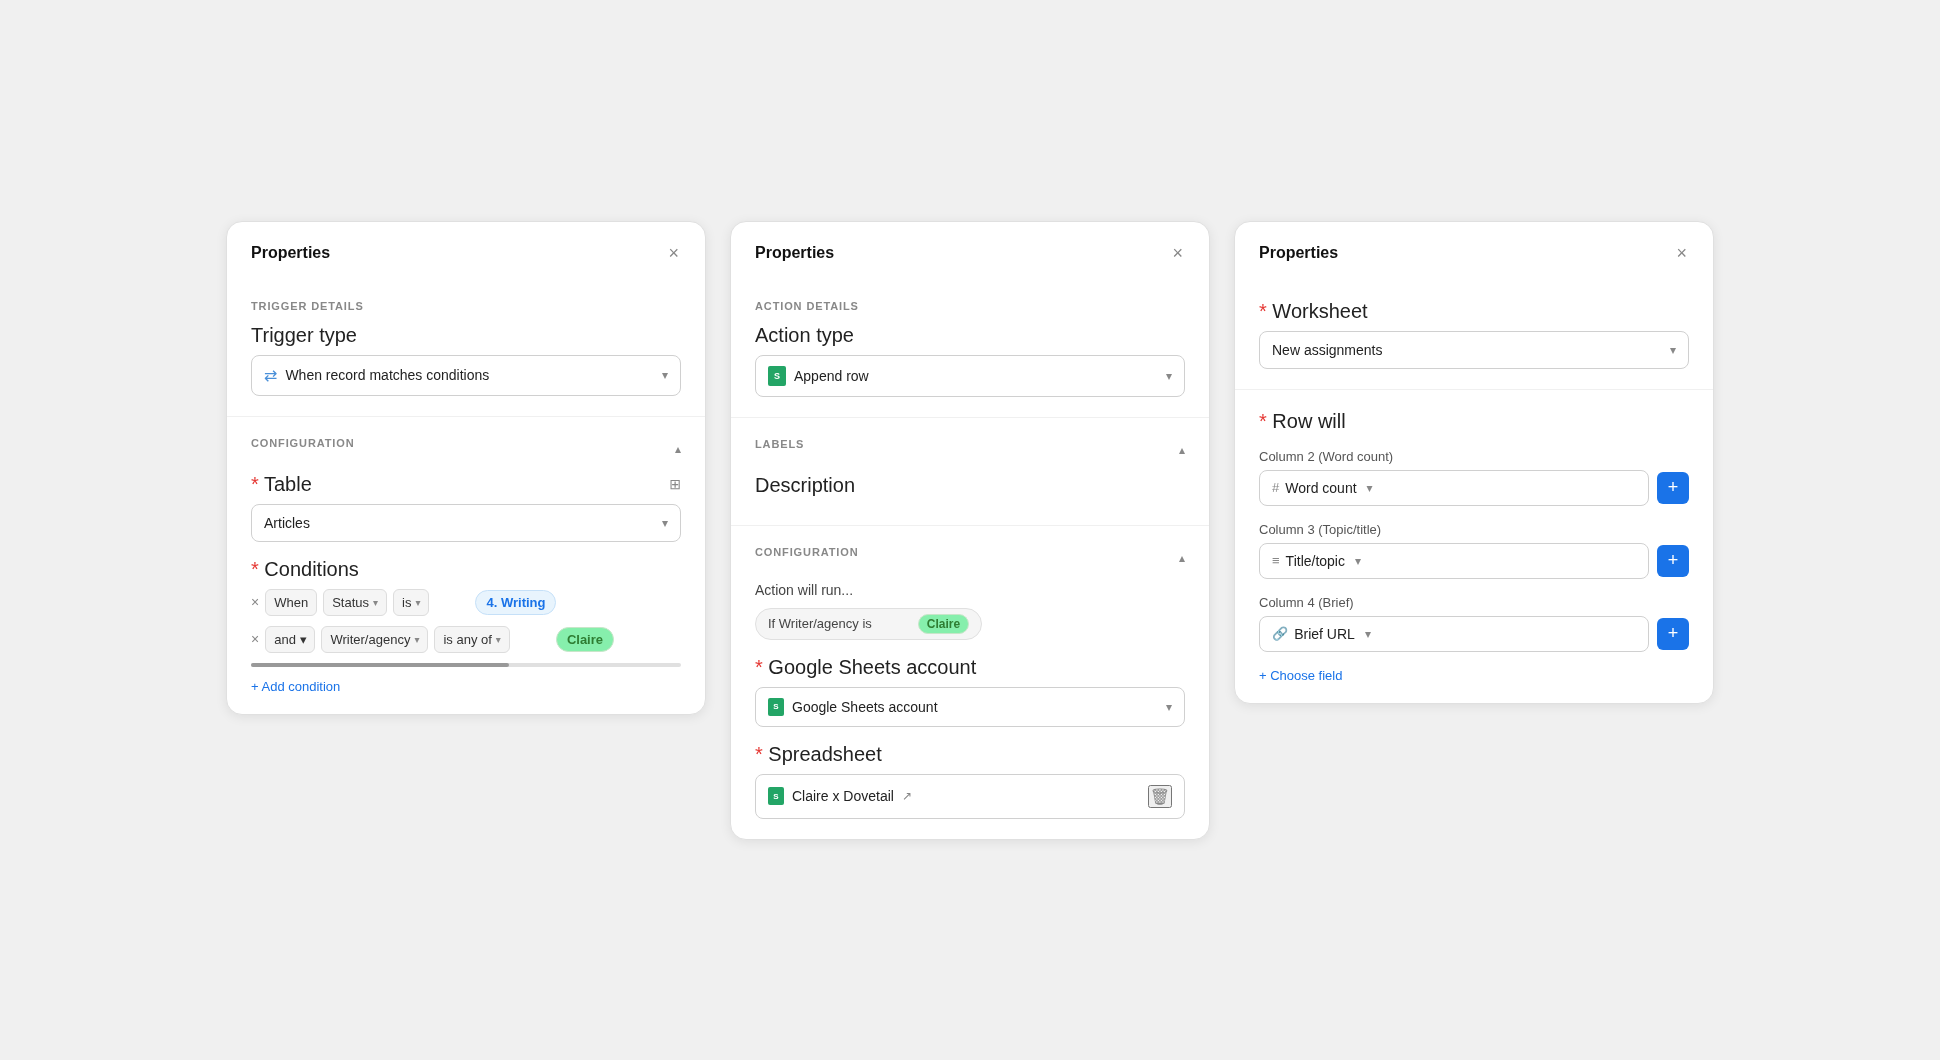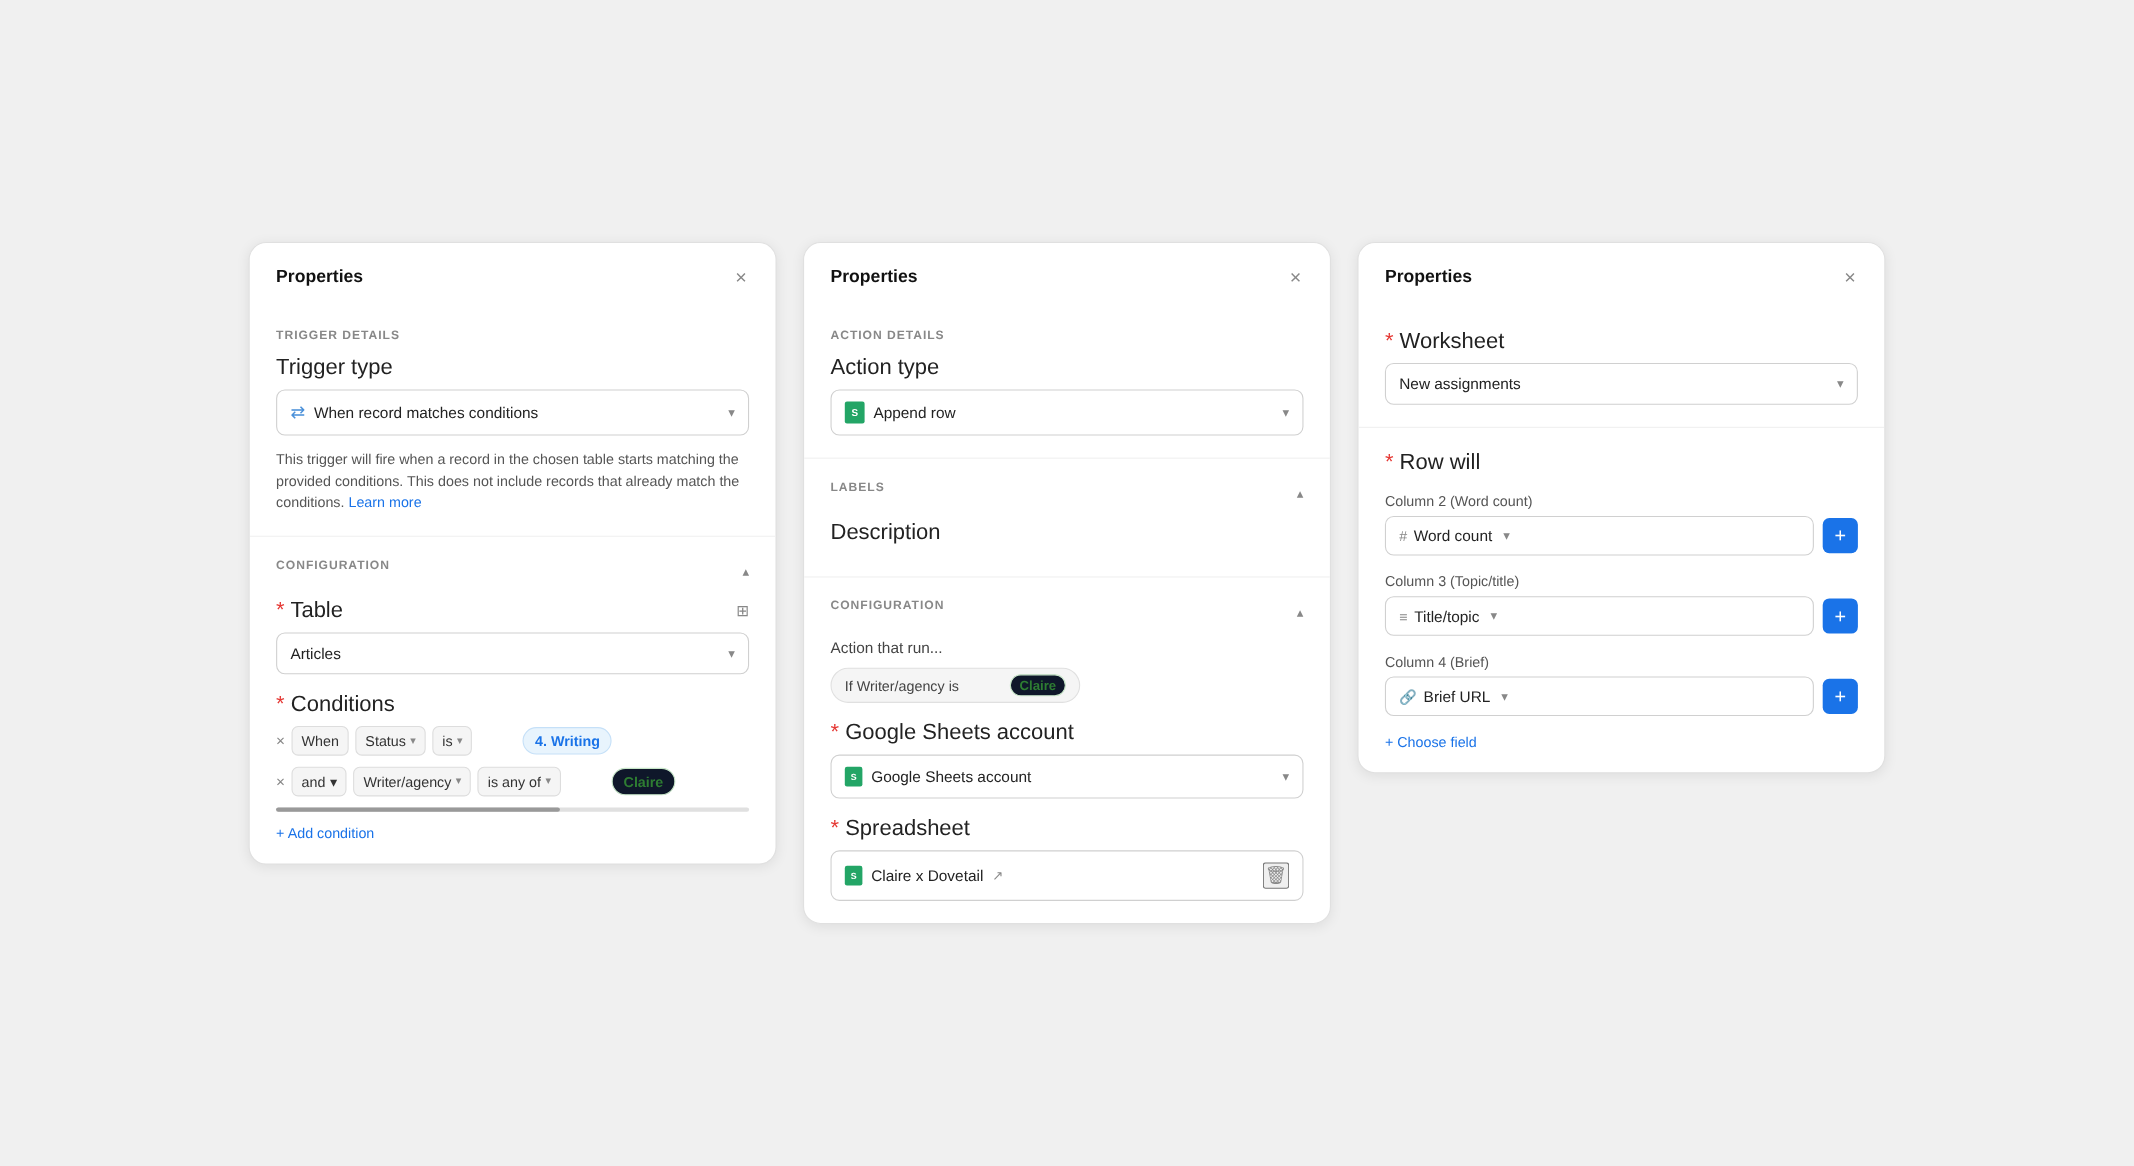--- a/index.html
+++ b/index.html
@@ -159,21 +159,21 @@
       font-size: 13px;
       font-weight: 700;
       margin-left: 40px;
     }
     .writing-tag {
       background: #e8f4fd;
       color: #1a73e8;
       border: 1px solid #c5e0f8;
     }
     .claire-tag {
-      background: #0f172a;
+      background: #86efac;
       color: #2e7d32;
       border: 1px solid #c8e6c9;
     }
     .and-pill {
       display: flex;
       align-items: center;
       gap: 4px;
       background: #f5f5f5;
       border: 1px solid #ddd;
       border-radius: 6px;
@@ -363,24 +363,20 @@
     <div class="section-block">
       <div class="section-label">TRIGGER DETAILS</div>
       <div class="field-label">Trigger type</div>
       <div class="select-box">
         <div class="select-box-left">
           <span class="trigger-icon">⇄</span>
           <span>When record matches conditions</span>
         </div>
         <span class="chevron">▾</span>
       </div>
-      <p class="info-text">
-        <span>This trigger will fire when a record in the chosen table starts matching the provided conditions. This does not include records that already match the conditions.</span>
-        <a href="#" class="learn-more">Learn more</a>
-      </p>
     </div>
 
     <div class="section-block">
       <div class="section-header-row">
         <div class="section-label">CONFIGURATION</div>
         <button class="section-collapse-btn">
           <span>▴</span>
         </button>
       </div>
 
@@ -478,21 +474,21 @@
       <div class="field-label">Description</div>
     </div>
 
     <div class="section-block">
       <div class="section-header-row">
         <div class="section-label">CONFIGURATION</div>
         <button class="section-collapse-btn">
           <span>▴</span>
         </button>
       </div>
-      <div class="action-will-run">Action that run...</div>
+      <div class="action-will-run">Action will run...</div>
       <div style="margin-bottom:16px;">
         <span class="condition-badge">
           <span>If Writer/agency is</span>
           <span class="value-tag claire-tag" style="padding:2px 8px;font-size:12px;">
             <span>Claire</span>
           </span>
         </span>
       </div>
 
       <div class="field-label" style="margin-bottom:8px;">

